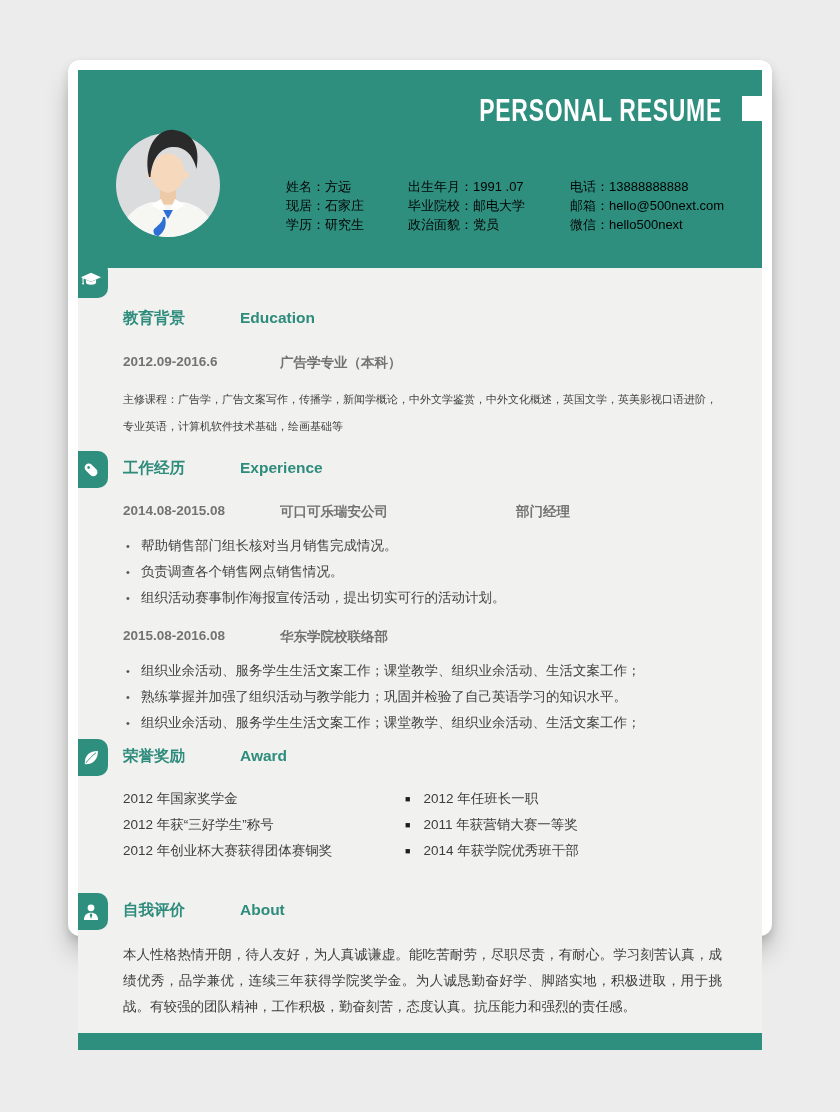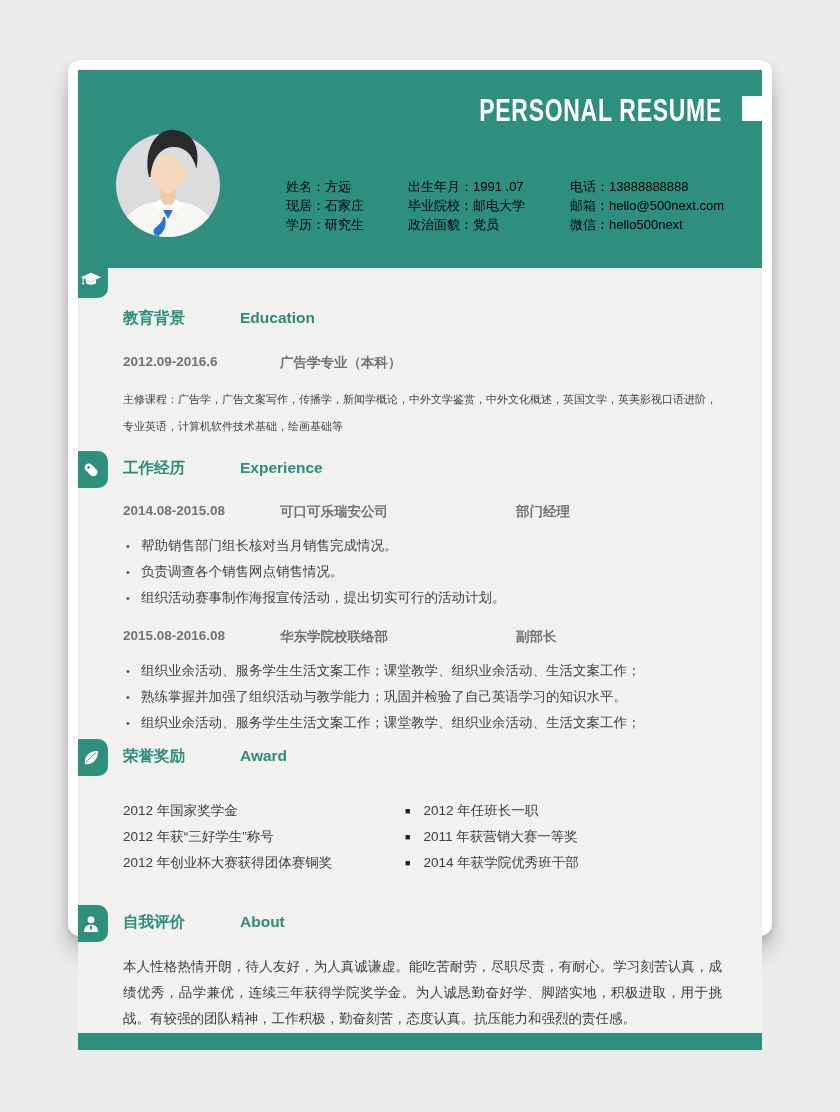--- a/index.html
+++ b/index.html
@@ -48,21 +48,21 @@
   .sec-about{margin-top:42px;}
   .row3{display:grid;grid-template-columns:157px 236px auto;font-weight:700;font-size:13.5px;color:#737373;}
   .edu-row{margin-top:26px;}
   .courses{margin:14px 0 0 0;font-size:11px;color:#424242;line-height:27px;}
   .job-row{margin-top:25px;}
   .job2-row{margin-top:17px;}
   ul.bullets{margin:12px 0 0 0;padding:0;list-style:none;font-size:13.5px;color:#424242;}
   ul.bullets li{position:relative;padding-left:18px;line-height:26px;}
   ul.bullets li::before{content:"•";position:absolute;left:3px;top:0;color:#555;font-size:11px;}
   .award-grid{
-    margin-top:38px;display:grid;grid-template-columns:282px auto;row-gap:12px;
+    margin-top:26px;display:grid;grid-template-columns:282px auto;row-gap:12px;
     font-size:13.5px;color:#3d3d3d;line-height:14px;
   }
   .award-item{white-space:nowrap;}
   .award-item.sq::before{content:"■";font-size:9px;color:#1e1e1e;margin-right:13px;vertical-align:1px;}
   .about-text{margin:22px 0 0 0;font-size:13.5px;color:#3d3d3d;line-height:26px;text-align:justify;}
   
   .ftr{height:17px;background:#2f8f7f;flex:none;margin-top:auto;}
 </style>
 </head>
 <body>
@@ -152,21 +152,20 @@
       </div>
       <ul class="bullets">
         <li>帮助销售部门组长核对当月销售完成情况。</li>
         <li>负责调查各个销售网点销售情况。</li>
         <li>组织活动赛事制作海报宣传活动，提出切实可行的活动计划。</li>
       </ul>
 
       <div class="row3 job-row job2-row">
         <span>2015.08-2016.08</span>
         <span>华东学院校联络部</span>
-        <span>副部长</span>
       </div>
       <ul class="bullets">
         <li>组织业余活动、服务学生生活文案工作；课堂教学、组织业余活动、生活文案工作；</li>
         <li>熟练掌握并加强了组织活动与教学能力；巩固并检验了自己英语学习的知识水平。</li>
         <li>组织业余活动、服务学生生活文案工作；课堂教学、组织业余活动、生活文案工作；</li>
       </ul>
     </section>
 
     <section class="sec sec-award">
       <div class="sec-icon">

